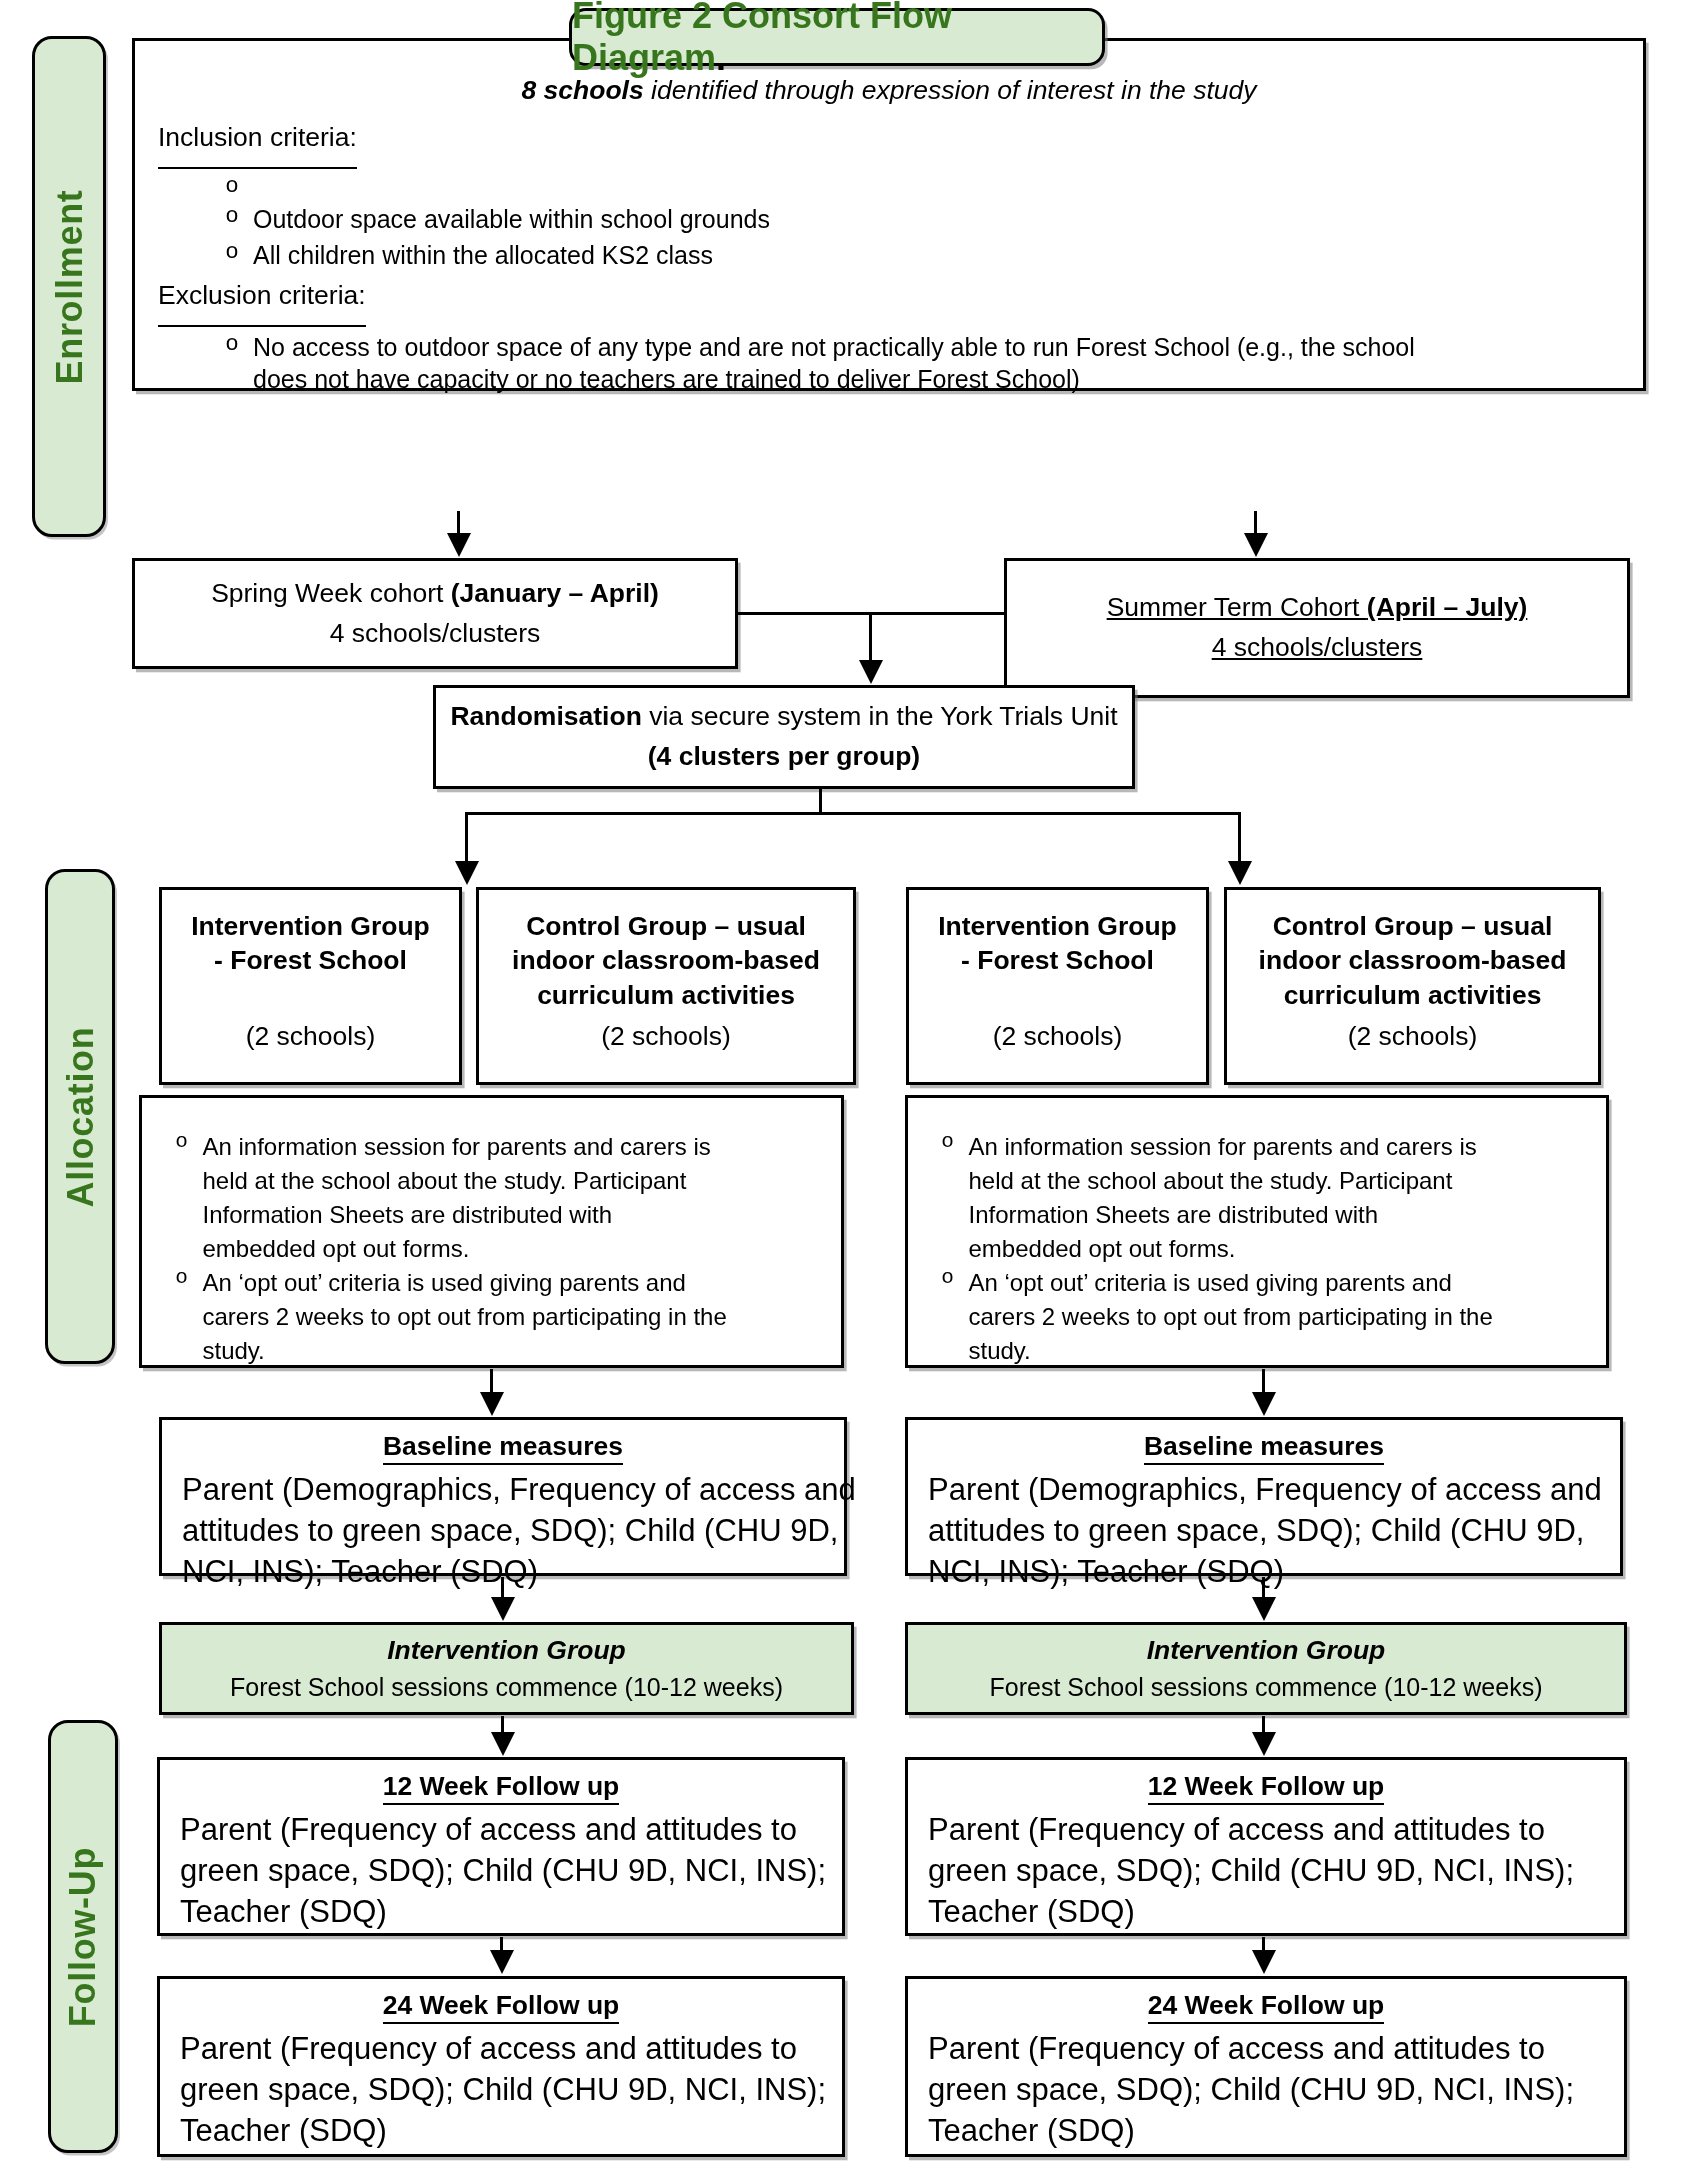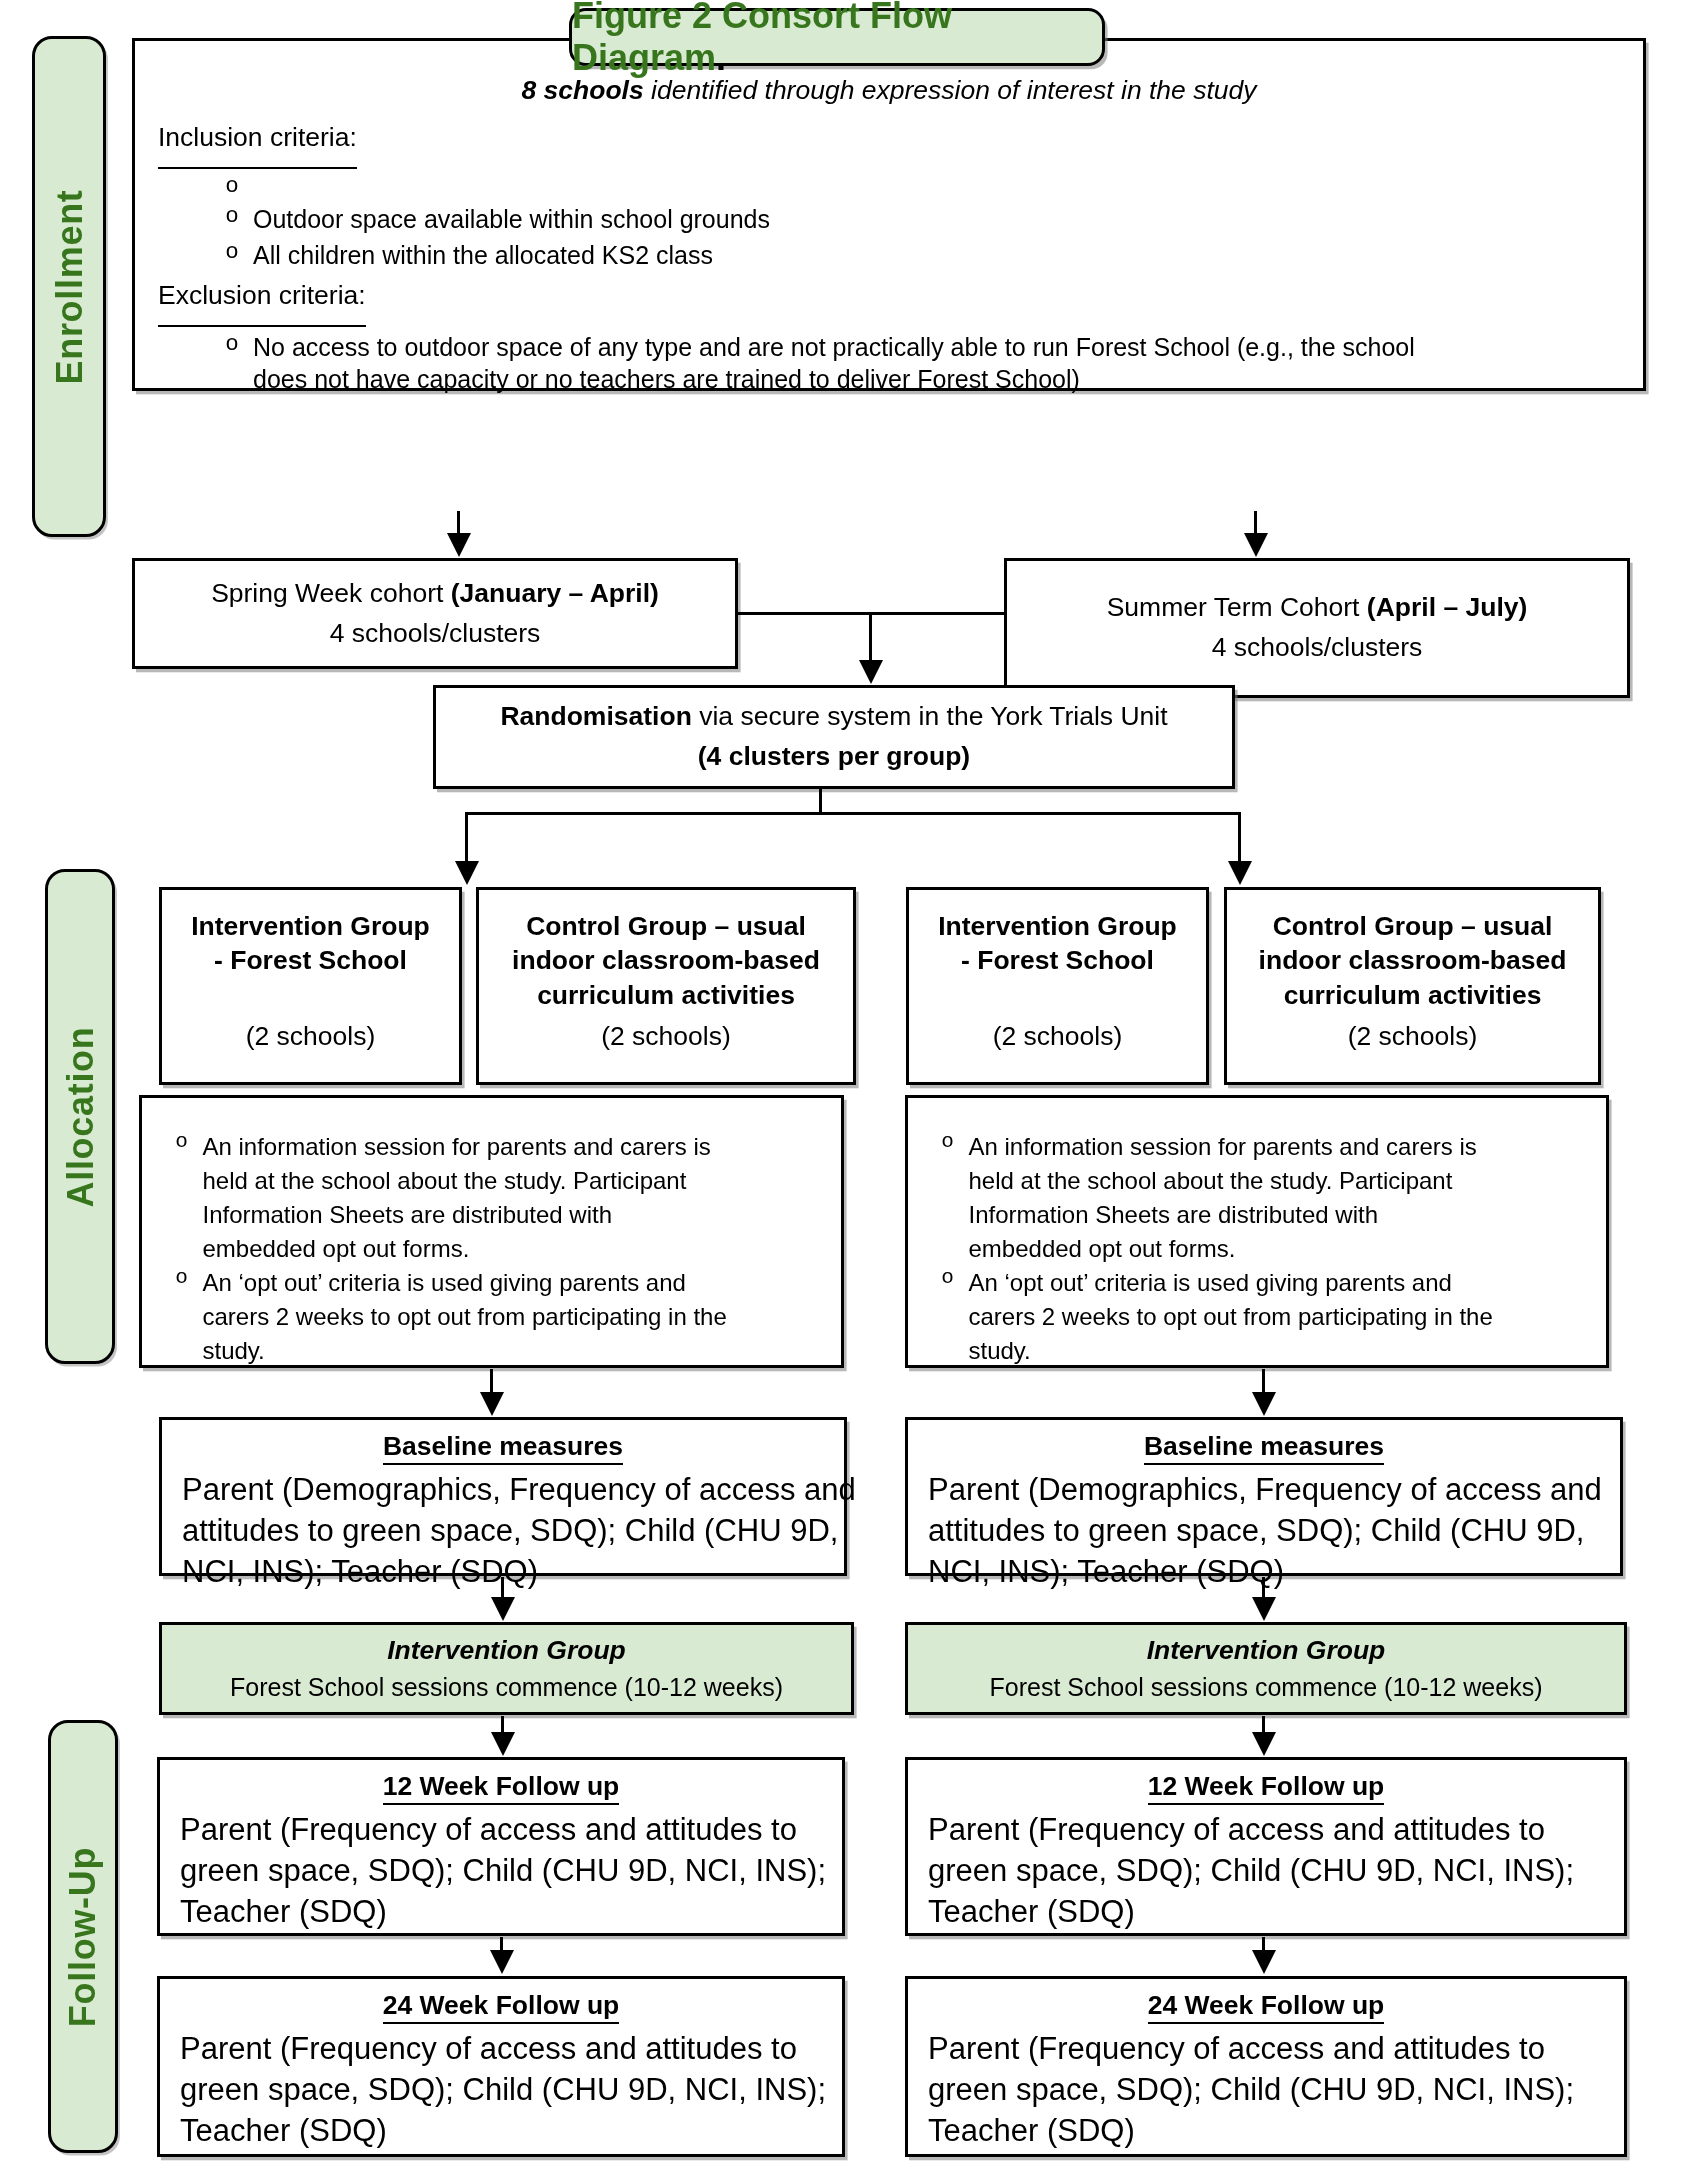--- a/index.html
+++ b/index.html
@@ -109,29 +109,29 @@
   </div>
 
 
   <div class="arrow-v" style="left:457px;top:511px;height:23px;"></div>
   <div class="arrow-v" style="left:1254px;top:511px;height:23px;"></div>
 
   <div class="box centered" style="left:132px;top:558px;width:606px;height:111px;">
     <div style="font-size:26.5px;line-height:1.5;"><span>Spring Week cohort </span><b>(January – April)</b></div>
     <div style="font-size:26.5px;line-height:1.5;">4 schools/clusters</div>
   </div>
-  <div class="box centered" style="left:1004px;top:558px;width:626px;height:140px;">
+  <div class="box centered" style="left:1004px;top:558px;width:626px;height:140px;text-decoration:underline;">
     <div style="font-size:26.5px;line-height:1.5;"><span>Summer Term Cohort </span><b>(April – July)</b></div>
     <div style="font-size:26.5px;line-height:1.5;">4 schools/clusters</div>
   </div>
 
   <div class="hline" style="left:738px;top:612px;width:266px;"></div>
   <div class="arrow-v" style="left:869px;top:613px;height:48px;"></div>
 
-  <div class="box centered" style="left:433px;top:685px;width:802px;height:104px;justify-content:center;">
+  <div class="box centered" style="left:433px;top:685px;width:702px;height:104px;justify-content:center;">
     <div style="font-size:26.5px;line-height:1.5;"><b>Randomisation</b><span> via secure system in the York Trials Unit</span></div>
     <div class="bold" style="font-size:26.5px;line-height:1.5;">(4 clusters per group)</div>
   </div>
 
   <div class="arrow-v no-head" style="left:819px;top:789px;height:25px;"></div>
   <div class="hline" style="left:465px;top:812px;width:776px;"></div>
   <div class="arrow-v" style="left:465px;top:814px;height:48px;"></div>
   <div class="arrow-v" style="left:1238px;top:814px;height:48px;"></div>
 
   <div class="box" style="left:159px;top:887px;width:303px;height:198px;">

